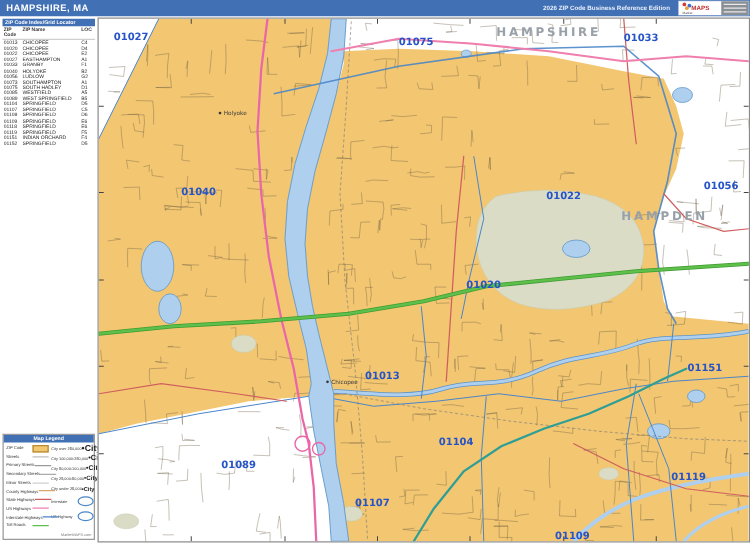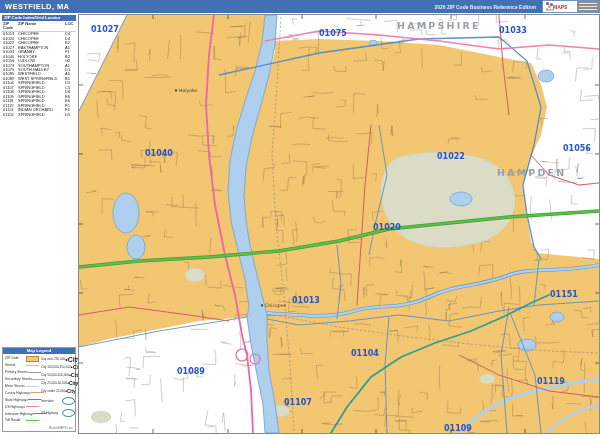--- a/index.html
+++ b/index.html
@@ -48,21 +48,21 @@
   .shield-item .oval{width:11px;height:6px;border:.7px solid #4a86c8;border-radius:50%;flex:none;}
   .legend .credit{position:absolute;right:2px;bottom:1px;font-size:3px;color:#777;}
   
   .map-frame{position:absolute;left:78px;top:14px;width:520px;height:418px;border:.75px solid #8a8a8a;box-sizing:content-box;background:#fff;}
   svg text{font-family:"DejaVu Sans",sans-serif;}
 </style>
 </head>
 <body>
 
 <div class="header">
-  <span class="title">WESTFIELD, MA</span>
+  <span class="title">HAMPSHIRE, MA</span>
   <span class="edition">2026 ZIP Code Business Reference Edition</span>
   <div class="logo">
     <div class="mark">
       <span class="dots"><i class="d1"></i><i class="d2"></i><i class="d3"></i></span>
       <span class="word">MAPS</span>
       <span class="sub">Market</span>
     </div>
     <div class="panel">
       <i style="top:2px"></i>
         <i style="top:5px"></i>

